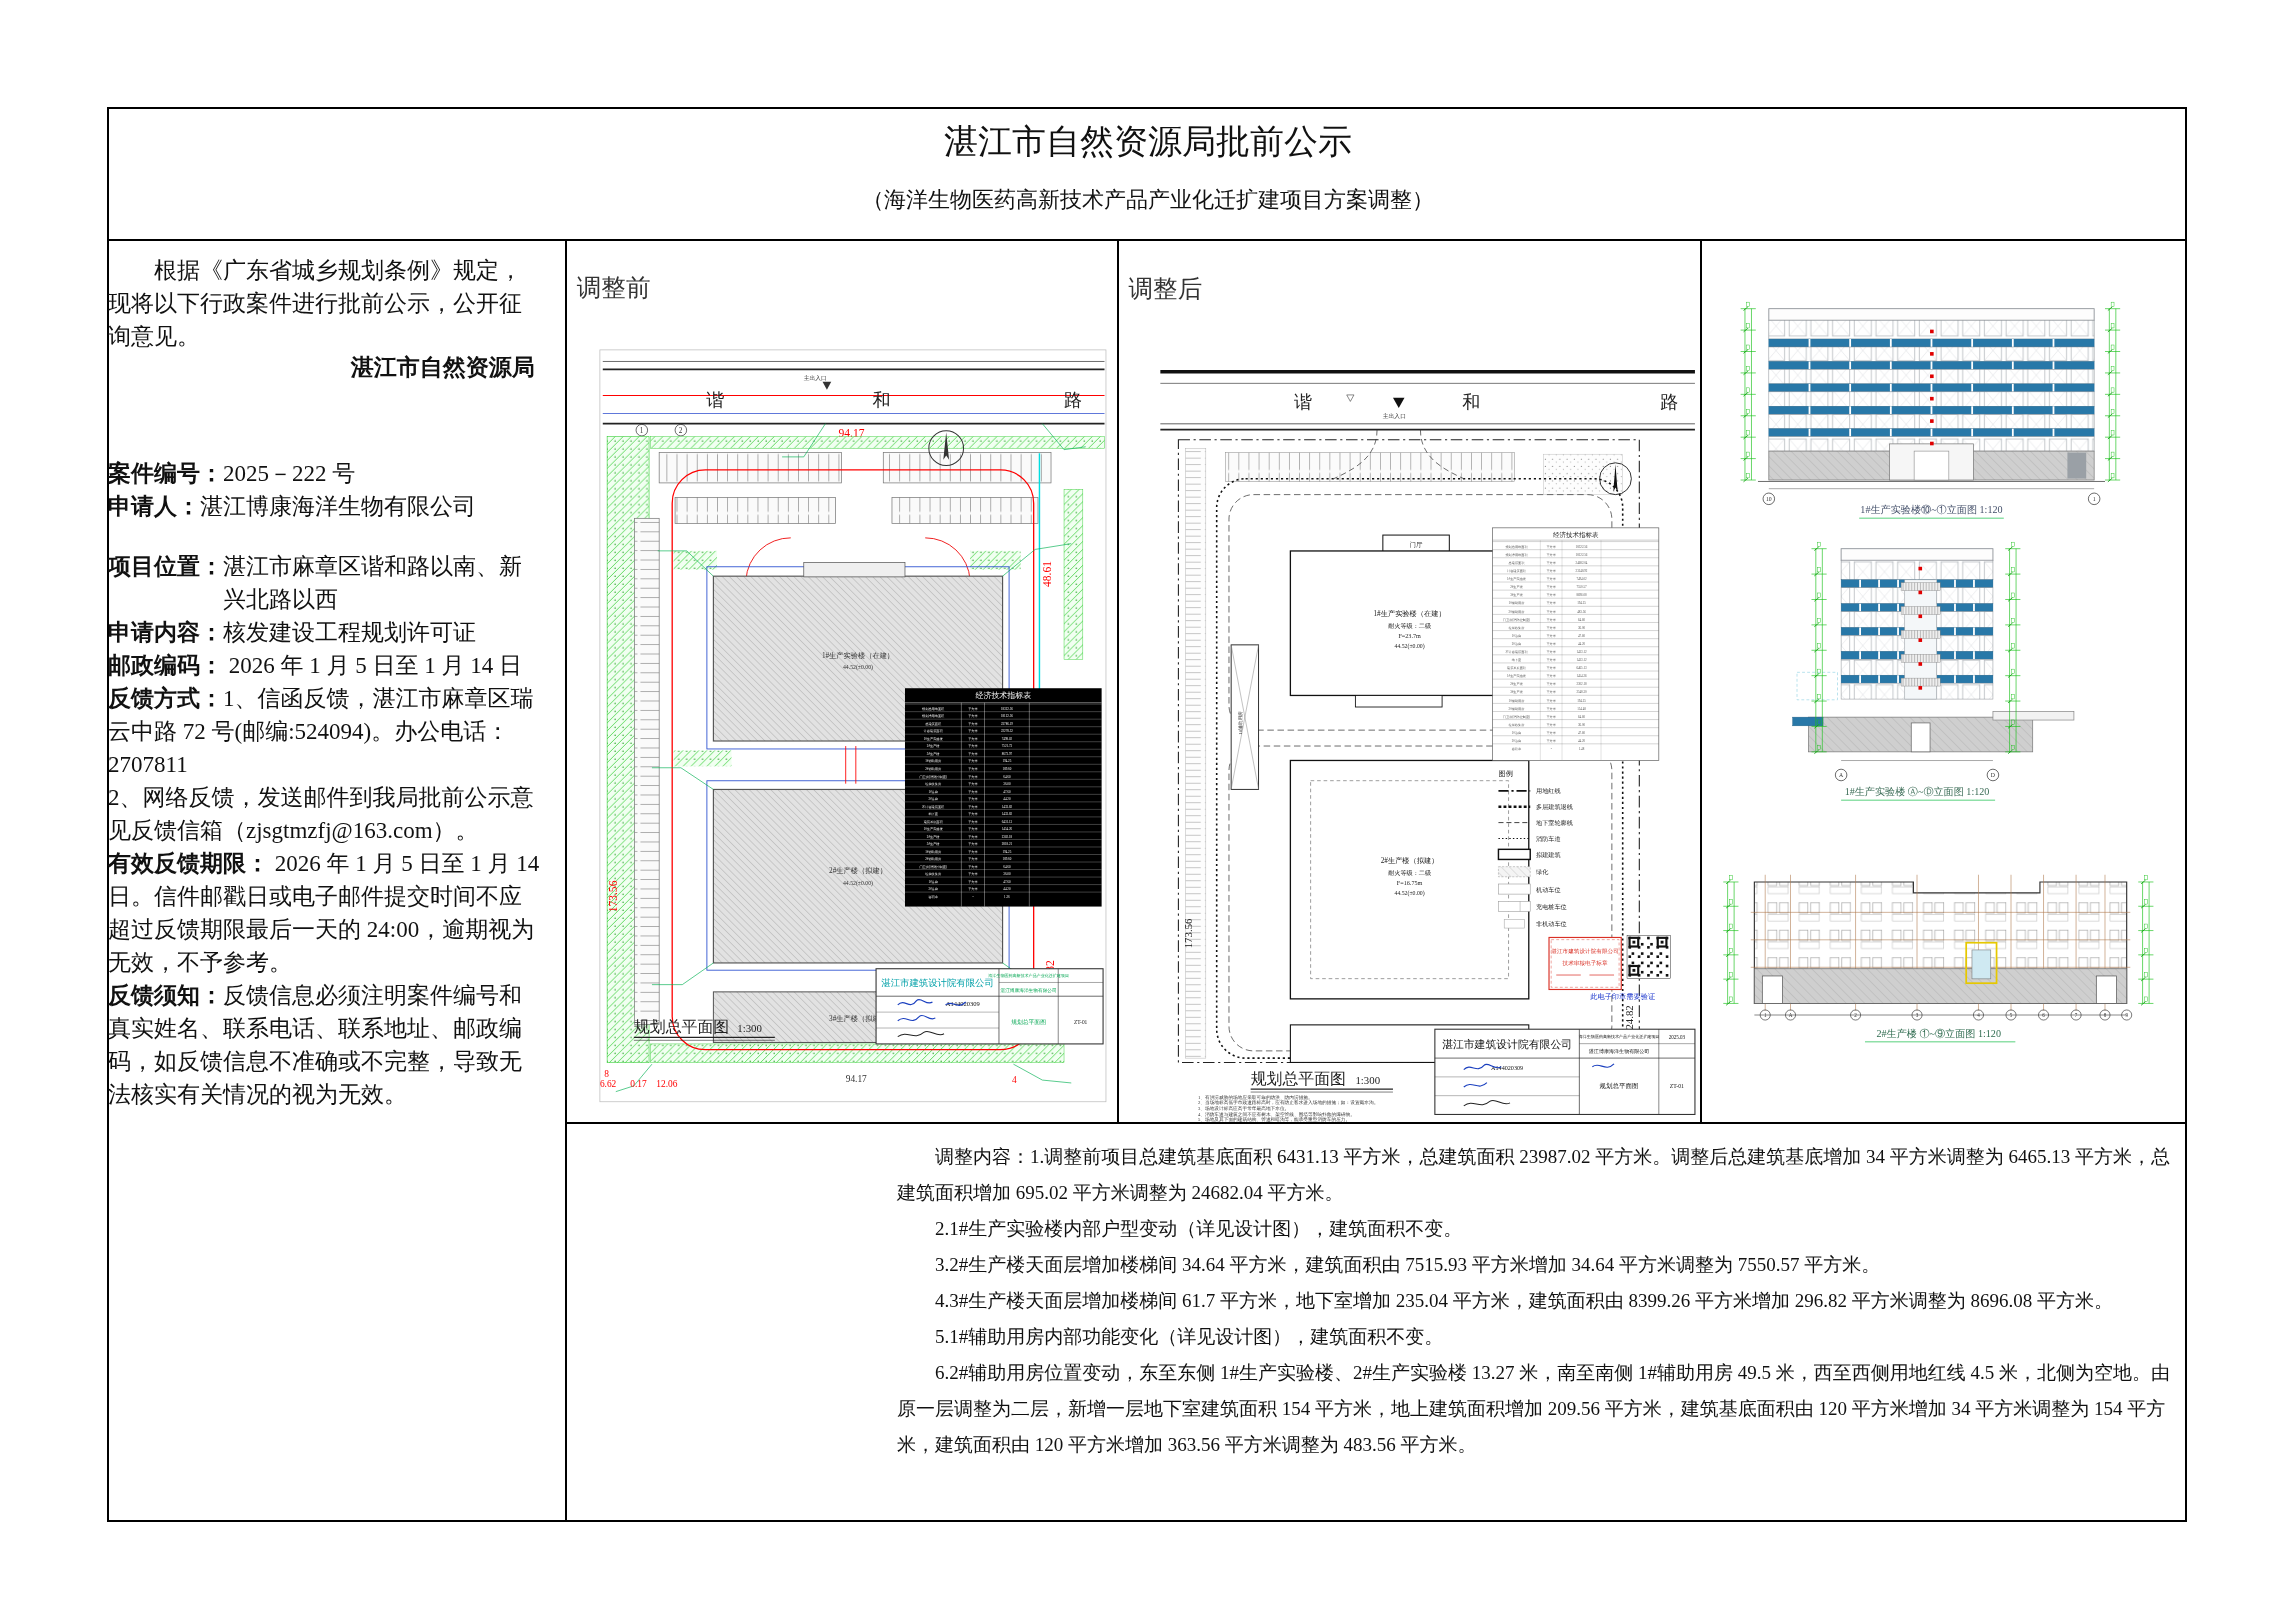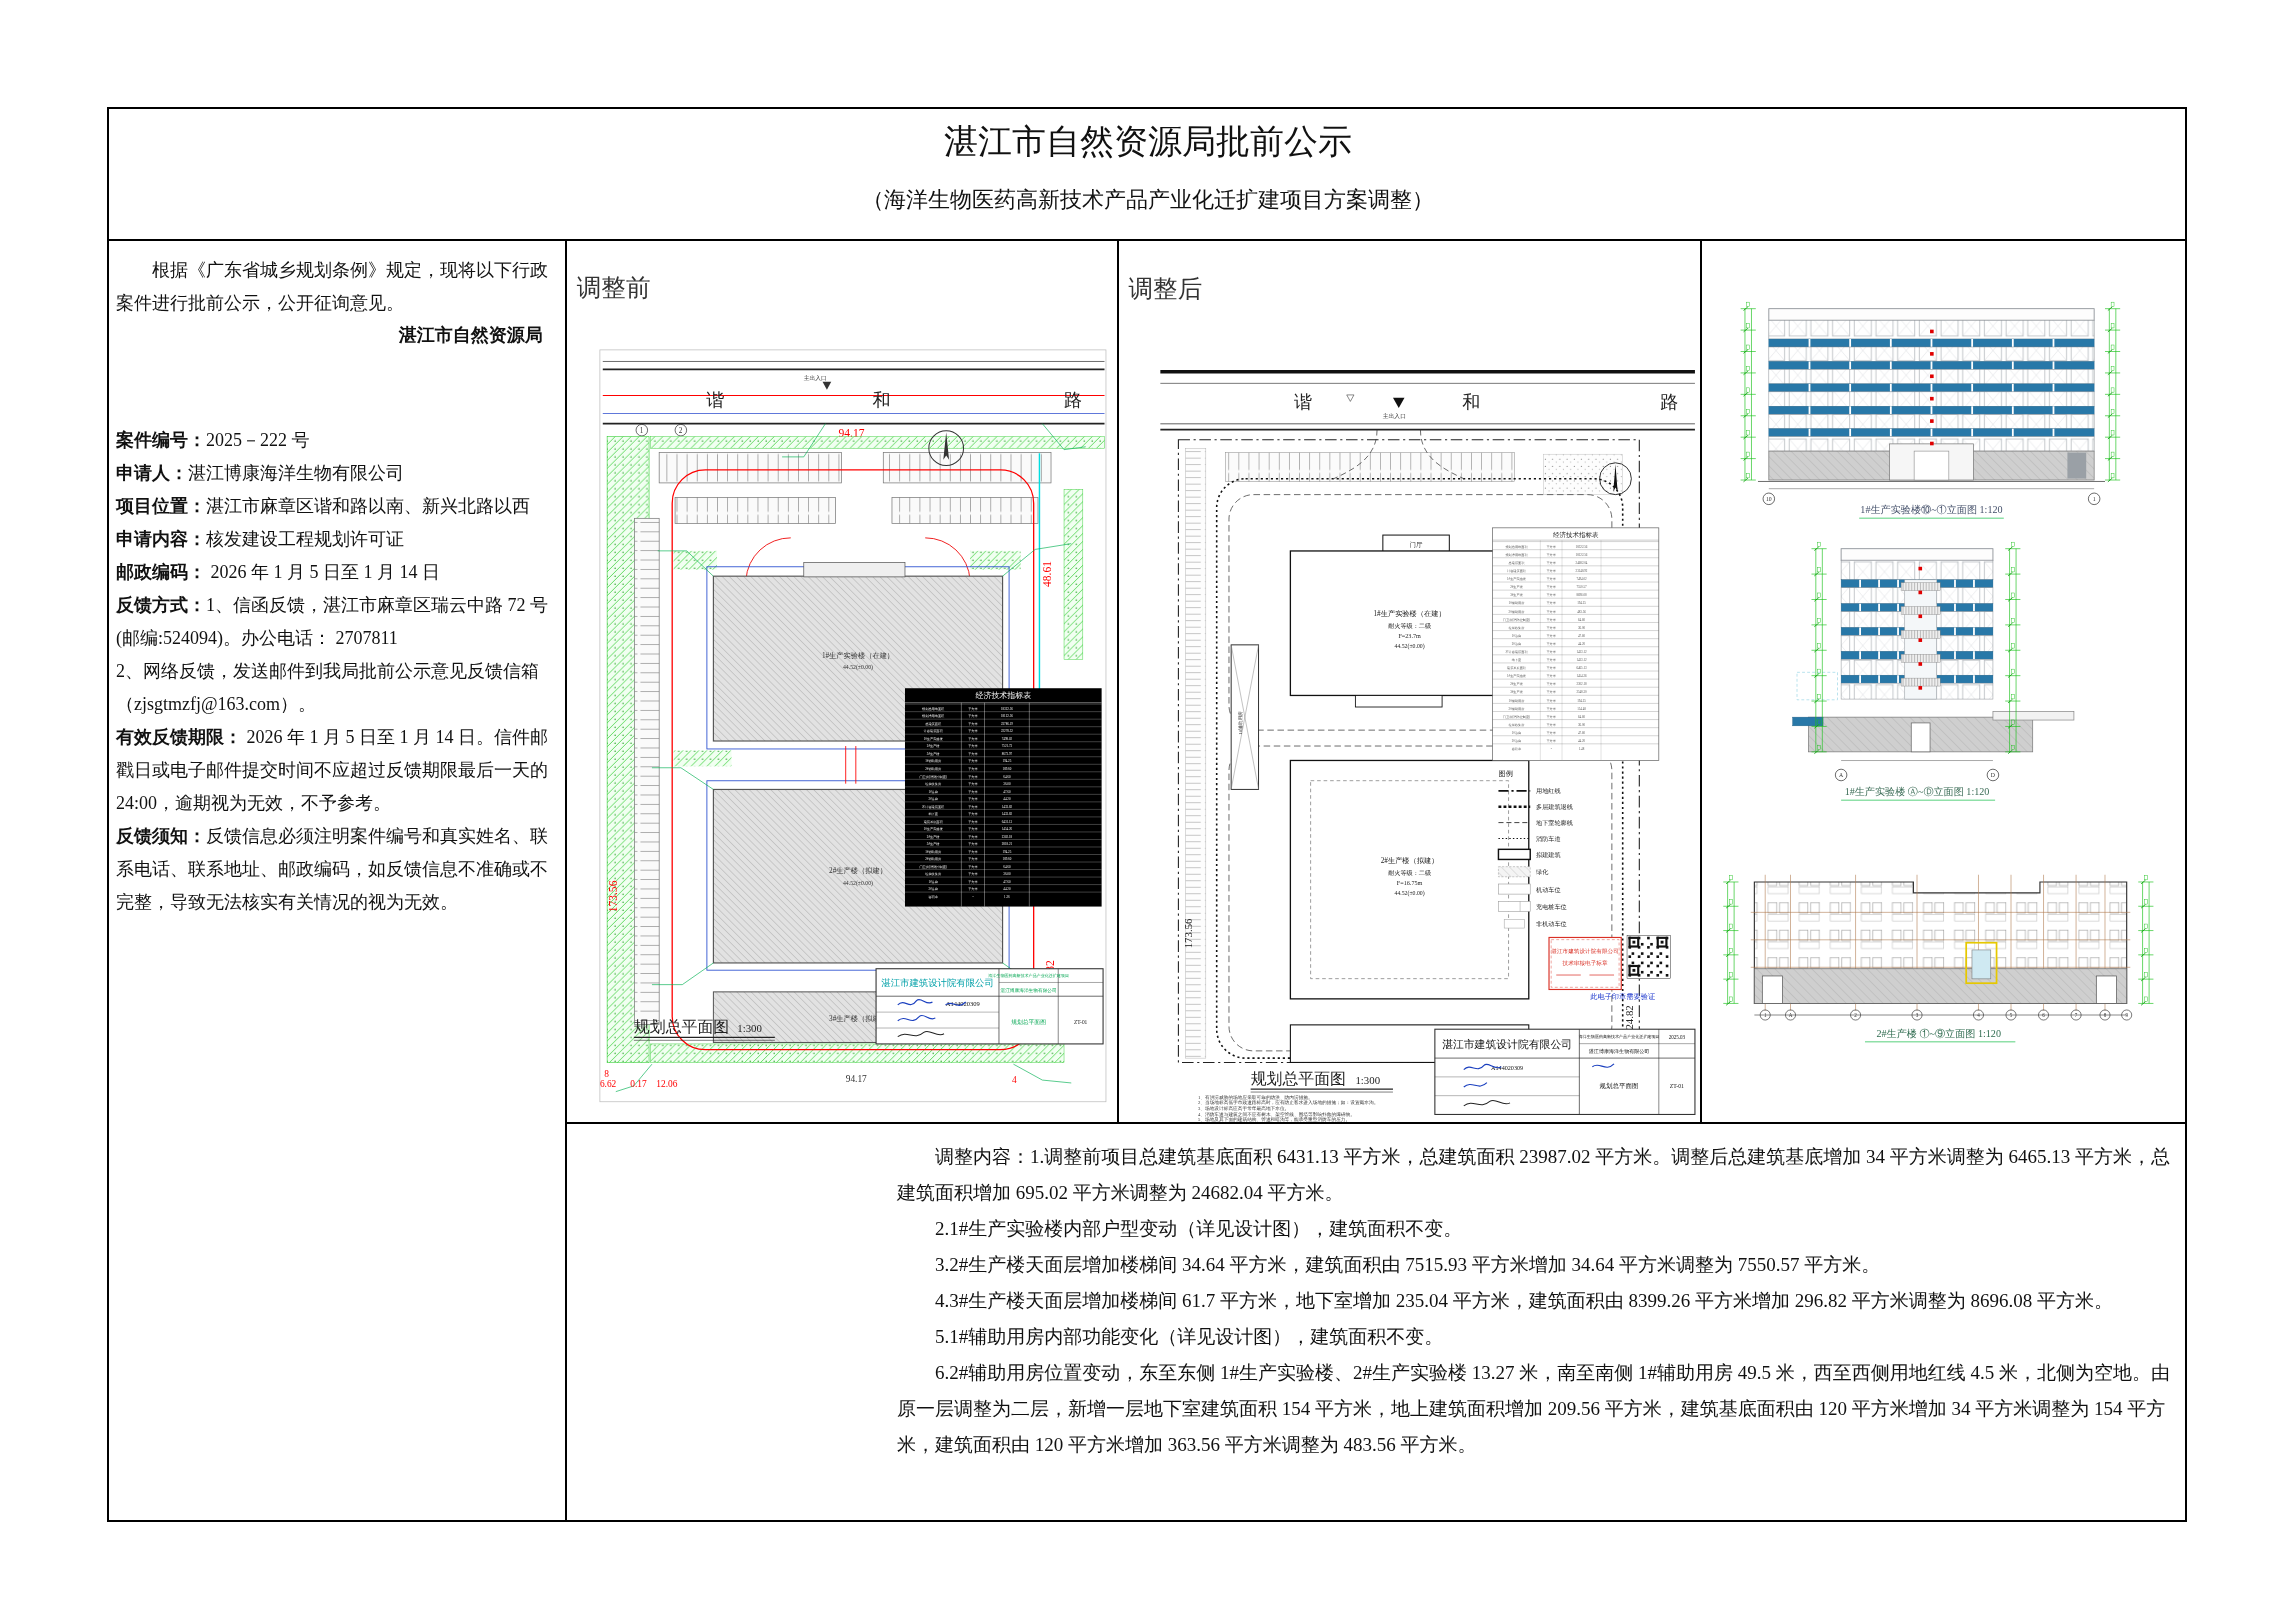--- a/index.html
+++ b/index.html
@@ -3,27 +3,27 @@
 <meta charset="utf-8">
 <style>
   html,body{margin:0;padding:0;background:#ffffff;}
   body{width:2295px;height:1623px;position:relative;font-family:"Liberation Serif",serif;color:#111;}
   .hline{position:absolute;background:#000;height:2.2px;}
   .vline{position:absolute;background:#000;width:2.2px;}
   .outer{position:absolute;left:107px;top:107px;width:2080px;height:1415px;border:2.2px solid #000;box-sizing:border-box;}
   .title-wrap{position:absolute;left:109px;top:114px;width:2078px;text-align:center;font-weight:normal;}
   .title1{font-size:34px;line-height:56px;}
   .title2{font-size:22px;line-height:59px;}
-  .leftcol{position:absolute;left:116px;top:254px;width:434px;font-size:18px;line-height:33px;}
+  .leftcol{position:absolute;left:108px;top:254px;width:434px;font-size:23px;line-height:33px;}
   .leftcol p{margin:0;}
   .leftcol .intro{text-indent:2em;}
   .leftcol .auth{text-align:right;font-weight:bold;padding-right:7.2px;font-family:Liberation Mono, monospace;}
   .leftcol .gap{height:71px;}
   .leftcol b{font-weight:bold;}
-  .leftcol .hang{padding-left:5em;text-indent:-5em;}
+  .leftcol .hang{padding-left:5em;text-indent:-5em;margin-top:27px;}
   .bottomtext{position:absolute;left:897px;top:1139px;width:1285px;font-size:19px;line-height:36px;}
   .bottomtext p{margin:0;text-indent:2em;}
   svg{position:absolute;display:block;}
   svg text{font-family:"Liberation Serif",serif;}
 </style>
 </head>
 <body>
 
 <div class="outer"></div>
 <div class="hline" style="left:109px;top:239px;width:2076px;"></div>

